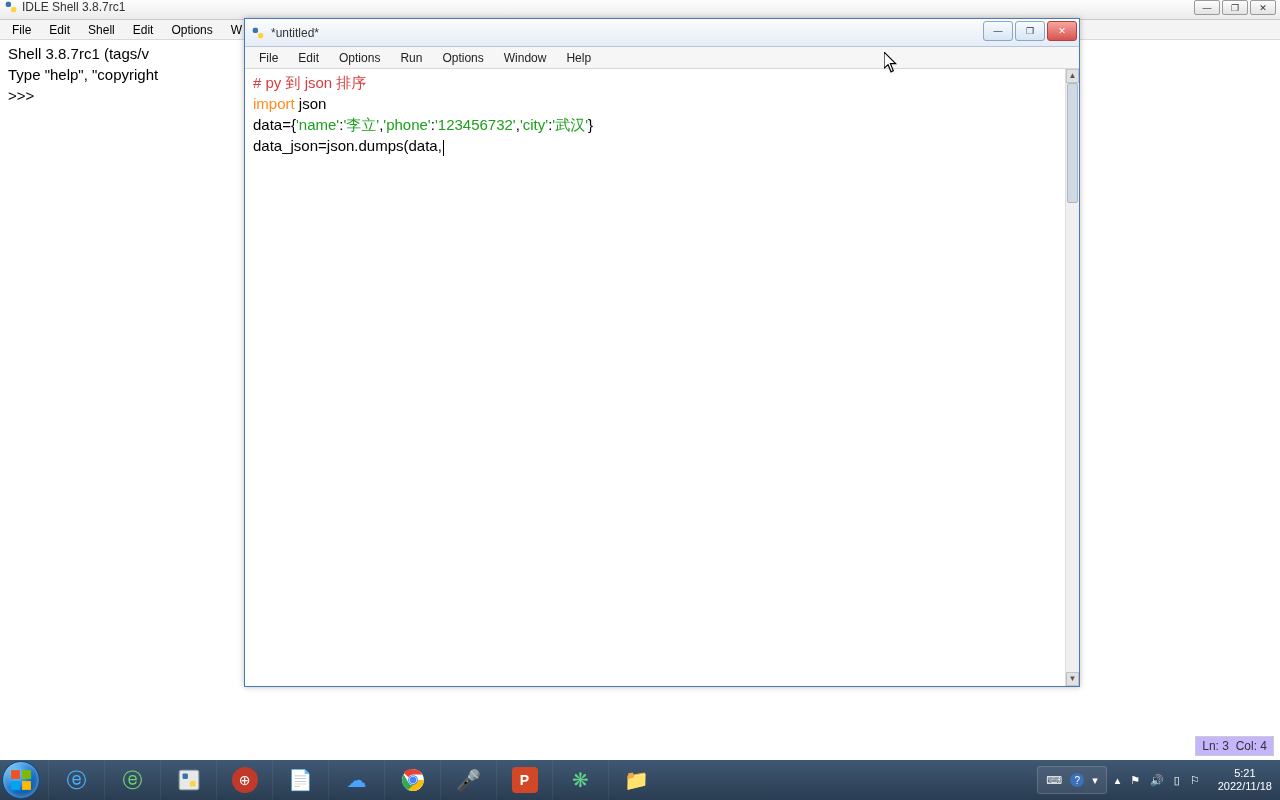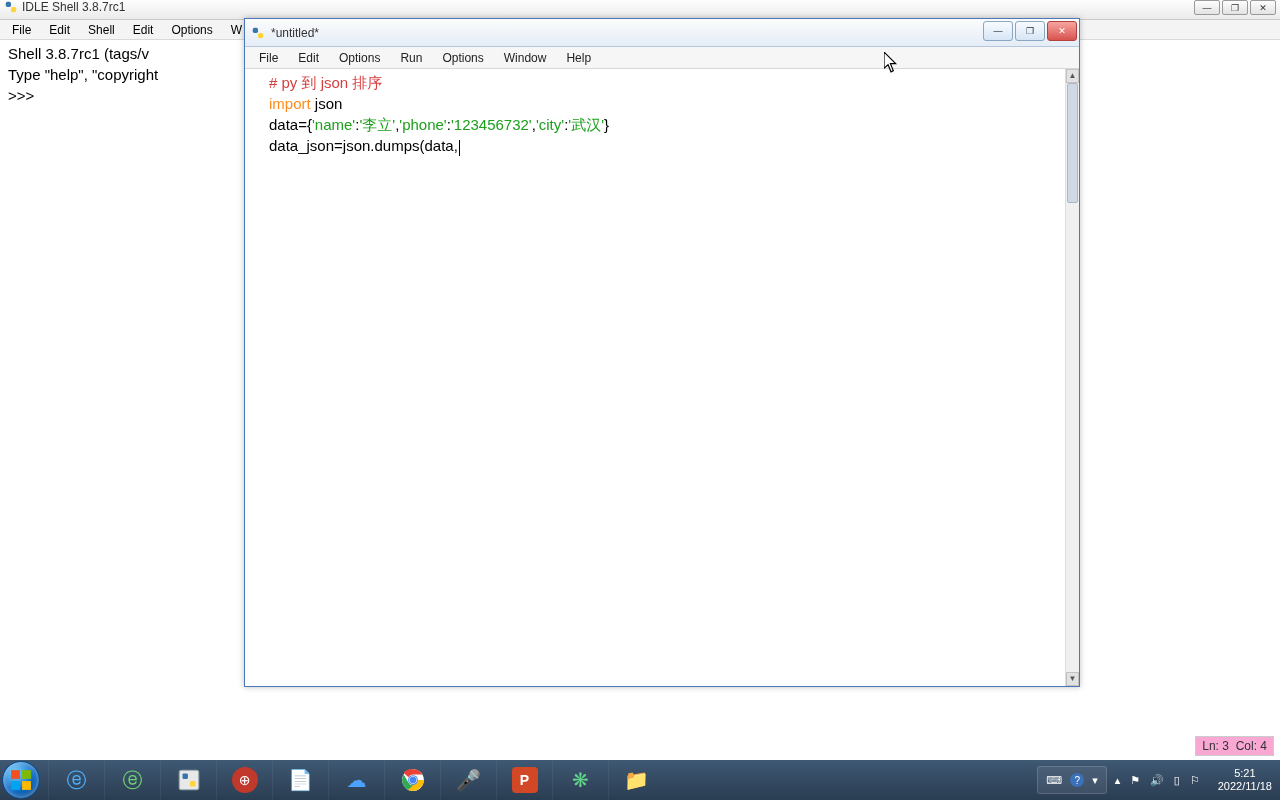--- a/index.html
+++ b/index.html
@@ -27,21 +27,21 @@
     }
     .shell-menubar span { padding: 2px 8px; }
     .shell-body {
       position: absolute; top: 40px; left: 0; right: 0; bottom: 40px;
       padding: 4px 8px; font-family: "Courier New", monospace; font-size: 15px;
       line-height: 19px; color: #000; white-space: pre;
     }
     .shell-body .prompt { color: #000; }
     .shell-status {
       position: absolute; right: 6px; bottom: 44px; font-size: 12px; color:#333;
-      background:#f9a8d4; padding: 2px 6px; border:1px solid #ccc;
+      background:#c4b5fd; padding: 2px 6px; border:1px solid #ccc;
     }
 
     
     .editor-window {
       position: absolute; left: 244px; top: 18px; width: 836px; height: 669px;
       border: 1px solid #4a78b8; background: #fff;
       box-shadow: 0 0 6px rgba(0,0,0,.25);
     }
     .editor-titlebar {
       height: 28px; background: linear-gradient(#fcfcfc,#e4ecf7);
@@ -59,21 +59,21 @@
     }
     .editor-ctrl .btn.close { background: linear-gradient(#f6a5a0,#d9534f); color:#fff; border-color:#b0413e;}
     .editor-menubar {
       height: 22px; display:flex; align-items:center; gap:0;
       font-size: 12px; border-bottom: 1px solid #d8d8d8; padding-left:4px;
       background:#f6f6f6;
     }
     .editor-menubar span { padding: 3px 10px; color:#222; }
     .editor-body {
       position:absolute; top:50px; left:0; right:14px; bottom:0;
-      padding: 4px 24px; font-family: "Courier New", monospace; font-size: 15px;
+      padding: 4px 8px; font-family: "Courier New", monospace; font-size: 15px;
       line-height: 19px; white-space: pre; overflow:hidden;
     }
     .tok-comment { color:#d53f3f; }
     .tok-keyword { color:#ff8c1a; }
     .tok-str     { color:#1da01d; }
     .tok-default { color:#000; }
     .caret { display:inline-block; width:1px; height:16px; background:#000; vertical-align:text-bottom; margin-left:1px;}
     .editor-scroll {
       position:absolute; top:50px; right:0; bottom:0; width:14px;
       background:#f0f0f0; border-left:1px solid #ddd;

